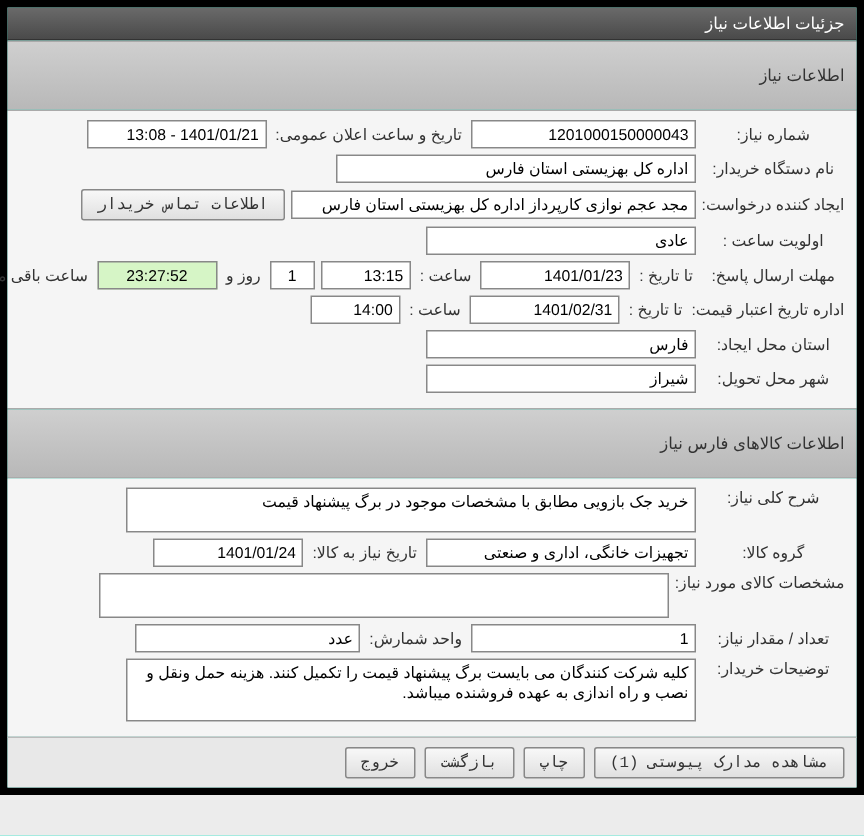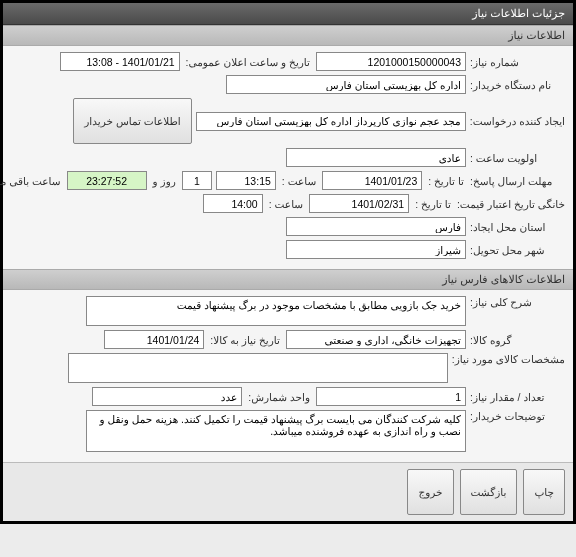--- a/index.html
+++ b/index.html
@@ -7,52 +7,52 @@
   font-family: Tahoma, Arial, sans-serif;
   font-size: 11px;
   background: #ececec;
   width: 576px;
   height: 557px;
   overflow: hidden;
   direction: rtl;
 }
 .window {
   background: #5eead4;
-  border: 3px solid #000000;
+  border: 5px solid #000000;
 }
 .title-bar {
   background: linear-gradient(#6a6a6a, #4a4a4a);
   color: #fff;
   padding: 4px 8px;
   font-size: 11px;
   border-bottom: 1px solid #333;
 }
 .section-header {
   background: linear-gradient(#cfcfcf, #b8b8b8);
   color: #333;
-  padding: 3px 8px;
+  padding: 16px 8px;
   font-size: 11px;
   border-top: 1px solid #aaa;
   border-bottom: 1px solid #aaa;
 }
 .form-area {
   background: #f5f5f5;
   padding: 6px 8px;
 }
 .row {
   display: flex;
   align-items: center;
   margin-bottom: 4px;
   gap: 4px;
 }
 .label {
   color: #333;
   white-space: nowrap;
   min-width: 95px;
-  text-align: left;
+  text-align: center;
   font-size: 10.5px;
 }
 .label-inline {
   color: #333;
   white-space: nowrap;
   font-size: 10.5px;
   padding: 0 2px;
 }
 input[type="text"], textarea {
   border: 1px solid #888;
@@ -64,22 +64,22 @@
   direction: rtl;
 }
 textarea {
   height: auto;
   resize: none;
 }
 .btn {
   background: linear-gradient(#f8f8f8, #e0e0e0);
   border: 1px solid #888;
   border-radius: 2px;
-  padding: 16px 10px;
-  font-family: Liberation Sans, sans-serif;
+  padding: 3px 10px;
+  font-family: Liberation Mono, monospace;
   font-size: 10.5px;
   cursor: pointer;
   color: #333;
 }
 .footer {
   background: #e8e8e8;
   border-top: 1px solid #bbb;
   padding: 6px 8px;
   display: flex;
   gap: 6px;
@@ -139,21 +139,21 @@
       <input type="text" class="w100" value="1401/01/23" style="">
       <span class="label-inline">ساعت :</span>
       <input type="text" class="w60" value="13:15" style="">
       <input type="text" class="w60" style="width: 30px; text-align: center;" value="1">
       <span class="label-inline">روز و</span>
       <input type="text" class="w80 highlight-green" style="text-align: center;" value="23:27:52">
       <span class="label-inline">ساعت باقی مانده</span>
     </div>
 
     <div class="row">
-      <span class="label">خانگی تاریخ اعتبار قیمت:</span>
+      <span class="label">اداره تاریخ اعتبار قیمت:</span>
       <span class="label-inline">تا تاریخ :</span>
       <input type="text" class="w100" value="1401/02/31" style="">
       <span class="label-inline">ساعت :</span>
       <input type="text" class="w60" value="14:00" style="">
     </div>
 
     <div class="row">
       <span class="label">استان محل ایجاد:</span>
       <input type="text" class="w180" value="فارس" style="">
     </div>
@@ -196,18 +196,19 @@
     </div>
 
     <div class="row" style="align-items:flex-start">
       <span class="label">توضیحات خریدار:</span>
       <textarea rows="3" style="width: 380px;">کلیه شرکت کنندگان می بایست برگ پیشنهاد قیمت را تکمیل کنند. هزینه حمل ونقل و نصب و راه اندازی به عهده فروشنده میباشد.</textarea>
     </div>
 
   </div>
 
   <div class="footer">
+    <button class="btn">مشاهده مدارک پیوستی (1)</button>
     <button class="btn">چاپ</button>
     <button class="btn">بازگشت</button>
     <button class="btn">خروج</button>
   </div>
 
 </div>
 
 </body></html>

